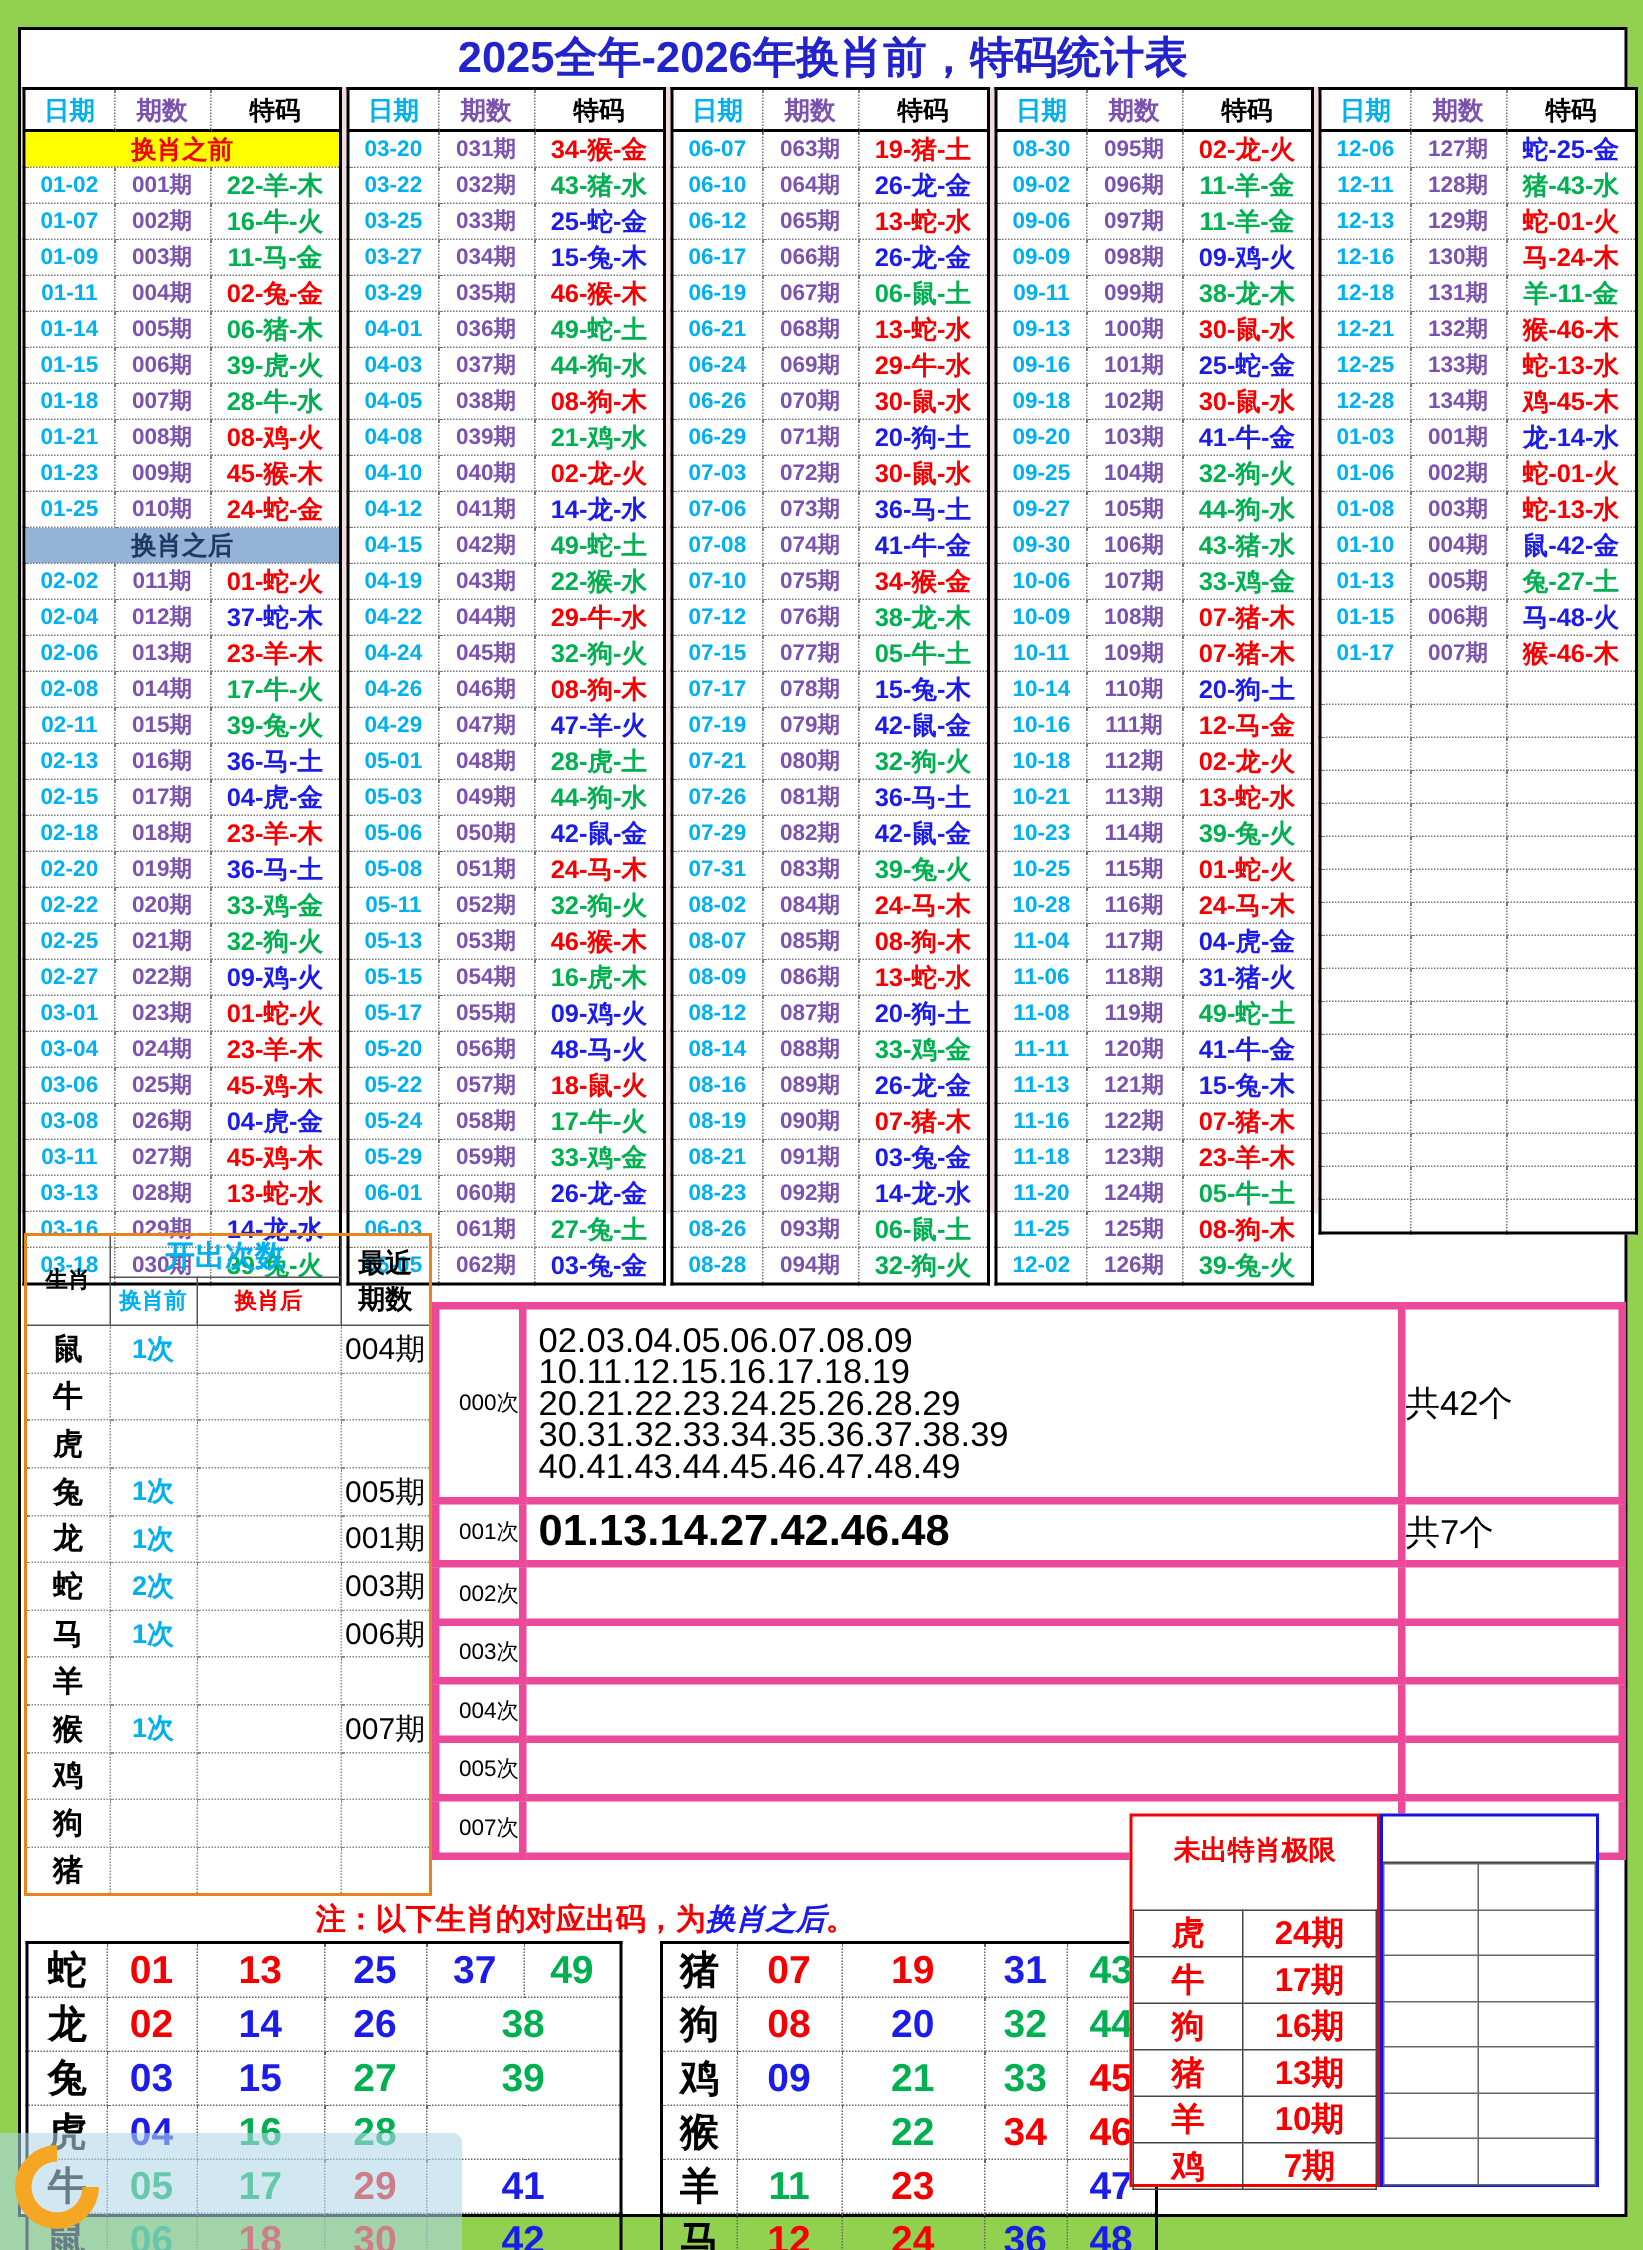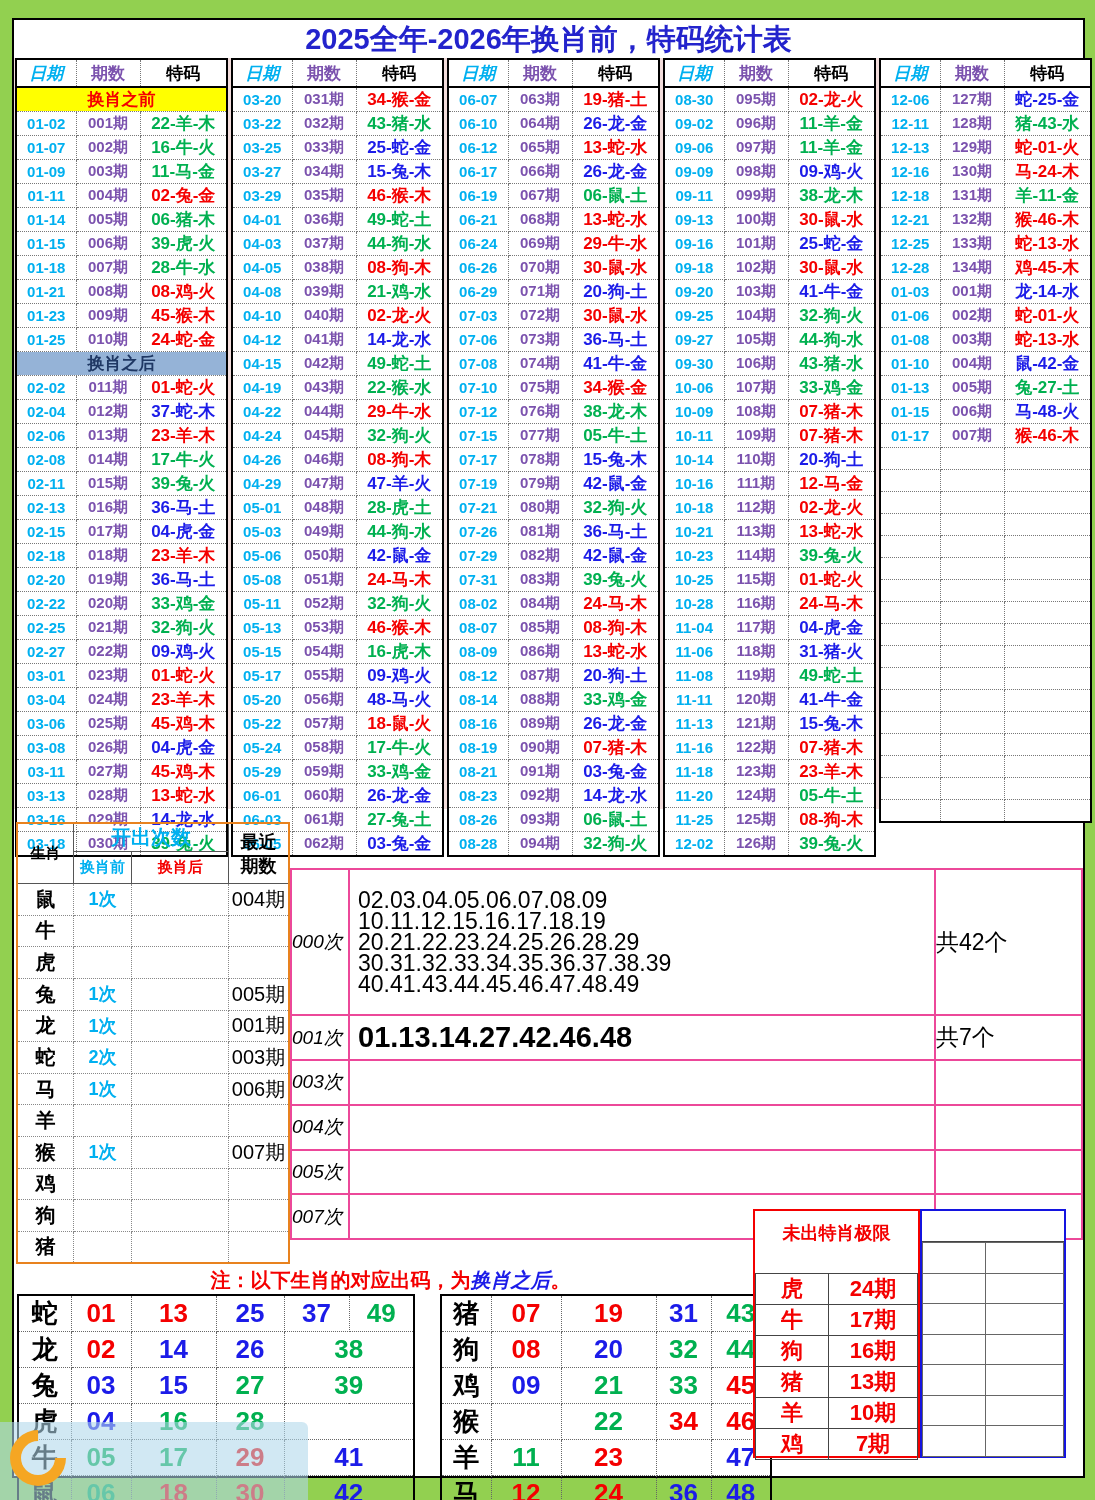--- a/index.html
+++ b/index.html
@@ -30,35 +30,35 @@
           border-left:1px dotted #777;padding:0;height:26px;}
   .grp th:first-child{border-left:none;}
   .grp td{border:1px dotted #777;padding:0;text-align:center;overflow:hidden;
           white-space:nowrap;height:21px;}
   .grp td.d{font-size:15px;font-weight:bold;color:var(--date-cyan,#00B0F0);}
   .grp td.p{font-size:15px;font-weight:bold;color:var(--period-purple,#7B52AE);}
   .grp td.c{font-size:17px;font-weight:bold;}
   .grp td.banner{font-size:17px;font-weight:bold;}
   .banner.before{background:var(--banner-yellow,#FFFF00);color:#F40000;}
   .banner.after{background:var(--banner-blue-bg,#95B3D7);color:var(--banner-blue-text,#1F3864);}
-  .th-date{color:var(--date-cyan,#00B0F0);font-style:italic;}
+  .th-date{color:var(--date-cyan,#00B0F0);}
   .th-period{color:var(--period-purple,#7B52AE);}
   .r{color:var(--red,#F40000);} .b{color:var(--blue,#1C1CE8);} .g{color:var(--green,#00B050);}
   
   #middle{position:relative;display:flex;margin-top:13px;height:442px;}
   #stats{margin-left:2px;width:276px;border:2px solid var(--orange,#E8821E);height:442px;}
   #stats th,#stats td{padding:0;text-align:center;overflow:hidden;}
   #stats th{border:1px solid #555;font-size:15px;}
   #stats td{border:1px dotted #888;}
   .stat-z{font-size:20px;font-weight:bold;color:#000;}
   .stat-b{font-size:18px;font-weight:bold;color:var(--date-cyan,#00B0F0);}
   .stat-r{font-size:20px;color:#000;}
   #freq{margin-top:46px;width:791px;height:372px;}
-  #freq td{border:2px solid #ec4899;padding:0;overflow:hidden;}
-  .freq-label{font-size:19px;text-align:left;color:#000;font-style:italic;}
+  #freq td{border:5px solid #ec4899;padding:0;overflow:hidden;}
+  .freq-label{font-size:15px;text-align:right;color:#000;}
   .freq-nums{font-size:23px;color:#000;padding-left:8px !important;line-height:21px;}
   .freq-nums.big{font-size:29px;font-weight:bold;}
   .freq-count{font-size:23px;color:#000;}
   
   #note{margin-top:2px;height:28px;line-height:28px;width:753px;text-align:center;
         font-size:20px;font-weight:bold;color:var(--red,#F40000);white-space:nowrap;}
   #note .hl{color:var(--blue,#1C1CE8);font-style:italic;}
   
   #bottom{display:flex;margin-left:3px;}
   .ztab{border:2px solid #000;height:186px;}
@@ -1083,20 +1083,25 @@
             <td class="freq-label">000次</td>
             <td class="freq-nums">02.03.04.05.06.07.08.09<br>10.11.12.15.16.17.18.19<br>20.21.22.23.24.25.26.28.29<br>30.31.32.33.34.35.36.37.38.39<br>40.41.43.44.45.46.47.48.49</td>
             <td class="freq-count">共42个</td>
           </tr>
           <tr style="height: 33px;">
             <td class="freq-label">001次</td>
             <td class="freq-nums big">01.13.14.27.42.46.48</td>
             <td class="freq-count">共7个</td>
           </tr>
           <tr style="height: 33px;">
+            <td class="freq-label">002次</td>
+            <td class="freq-nums"></td>
+            <td class="freq-count"></td>
+          </tr>
+          <tr style="height: 33px;">
             <td class="freq-label">003次</td>
             <td class="freq-nums"></td>
             <td class="freq-count"></td>
           </tr>
           <tr style="height: 33px;">
             <td class="freq-label">004次</td>
             <td class="freq-nums"></td>
             <td class="freq-count"></td>
           </tr>
           <tr style="height: 33px;">

